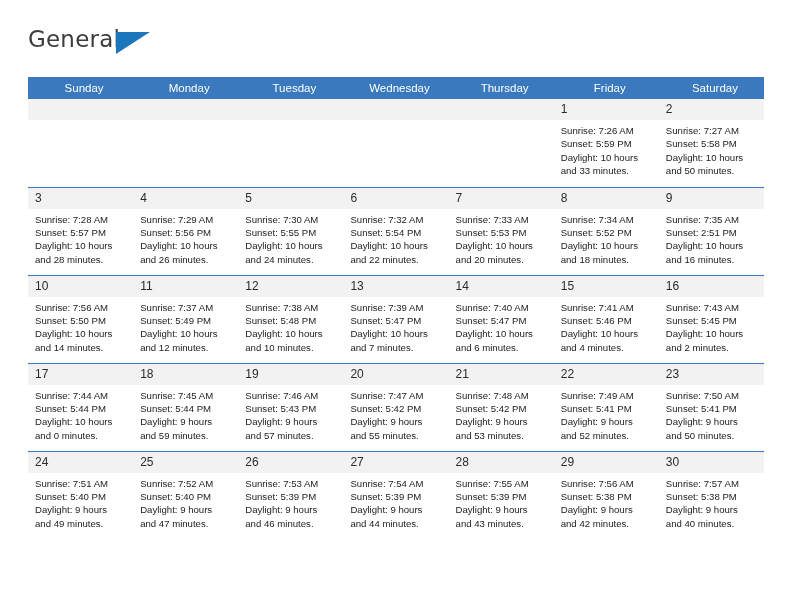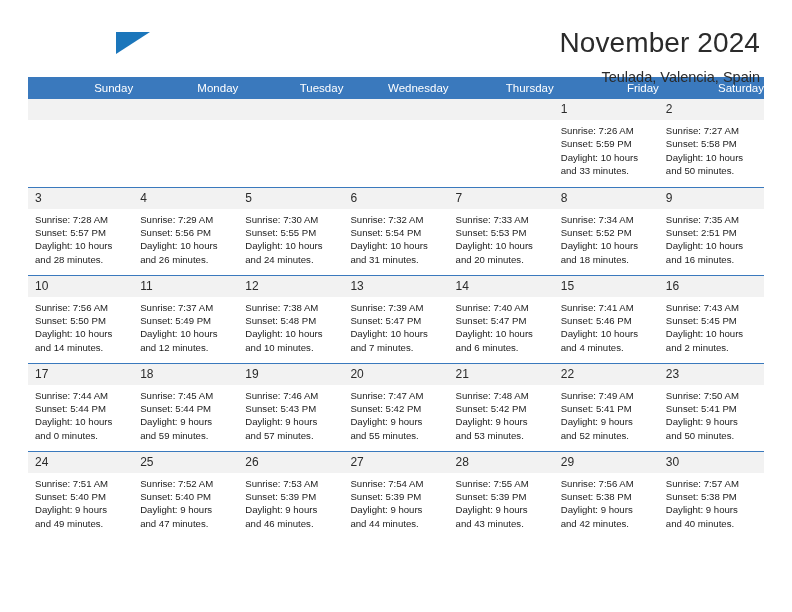--- a/index.html
+++ b/index.html
@@ -79,21 +79,21 @@
     width: 736px;
     margin-top: 5px;
     border-collapse: collapse;
     table-layout: fixed;
   }
   .calendar th {
     background: #3a79bd;
     color: #ffffff;
     font-size: 11.5px;
     font-weight: normal;
-    text-align: right;
+    text-align: center;
     padding: 5px 0 5px 7px;
     height: 22px;
     border: none;
   }
   .calendar td {
     vertical-align: top;
     width: 105.14px;
     height: 88px;
     padding: 0;
     border-top: 1px solid #3a79bd;
@@ -121,25 +121,22 @@
   }
   .empty .cellbody { visibility: hidden; }
 </style>
 </head>
 <body>
 
 <div class="page">
 
   <div class="header">
     <div class="brand">
+      <span class="brand-general">General</span>
       <span class="brand-triangle"></span>
-    </div>
-    <div class="title-block">
-      <div class="cal-title">November 2024</div>
-      <div class="cal-subtitle">Teulada, Valencia, Spain</div>
     </div>
   </div>
 
   <table class="calendar">
     <thead>
       <tr>
         <th>Sunday</th>
         <th>Monday</th>
         <th>Tuesday</th>
         <th>Wednesday</th>
@@ -241,21 +238,21 @@
               <div class="line">Daylight: 10 hours</div>
               <div class="line">and 24 minutes.</div>
             </div>
           </td>
           <td class="day-cell">
             <div class="daynum">6</div>
             <div class="cellbody">
               <div class="line">Sunrise: 7:32 AM</div>
               <div class="line">Sunset: 5:54 PM</div>
               <div class="line">Daylight: 10 hours</div>
-              <div class="line">and 31 minutes.</div>
+              <div class="line">and 22 minutes.</div>
             </div>
           </td>
           <td class="day-cell">
             <div class="daynum">7</div>
             <div class="cellbody">
               <div class="line">Sunrise: 7:33 AM</div>
               <div class="line">Sunset: 5:53 PM</div>
               <div class="line">Daylight: 10 hours</div>
               <div class="line">and 20 minutes.</div>
             </div>

